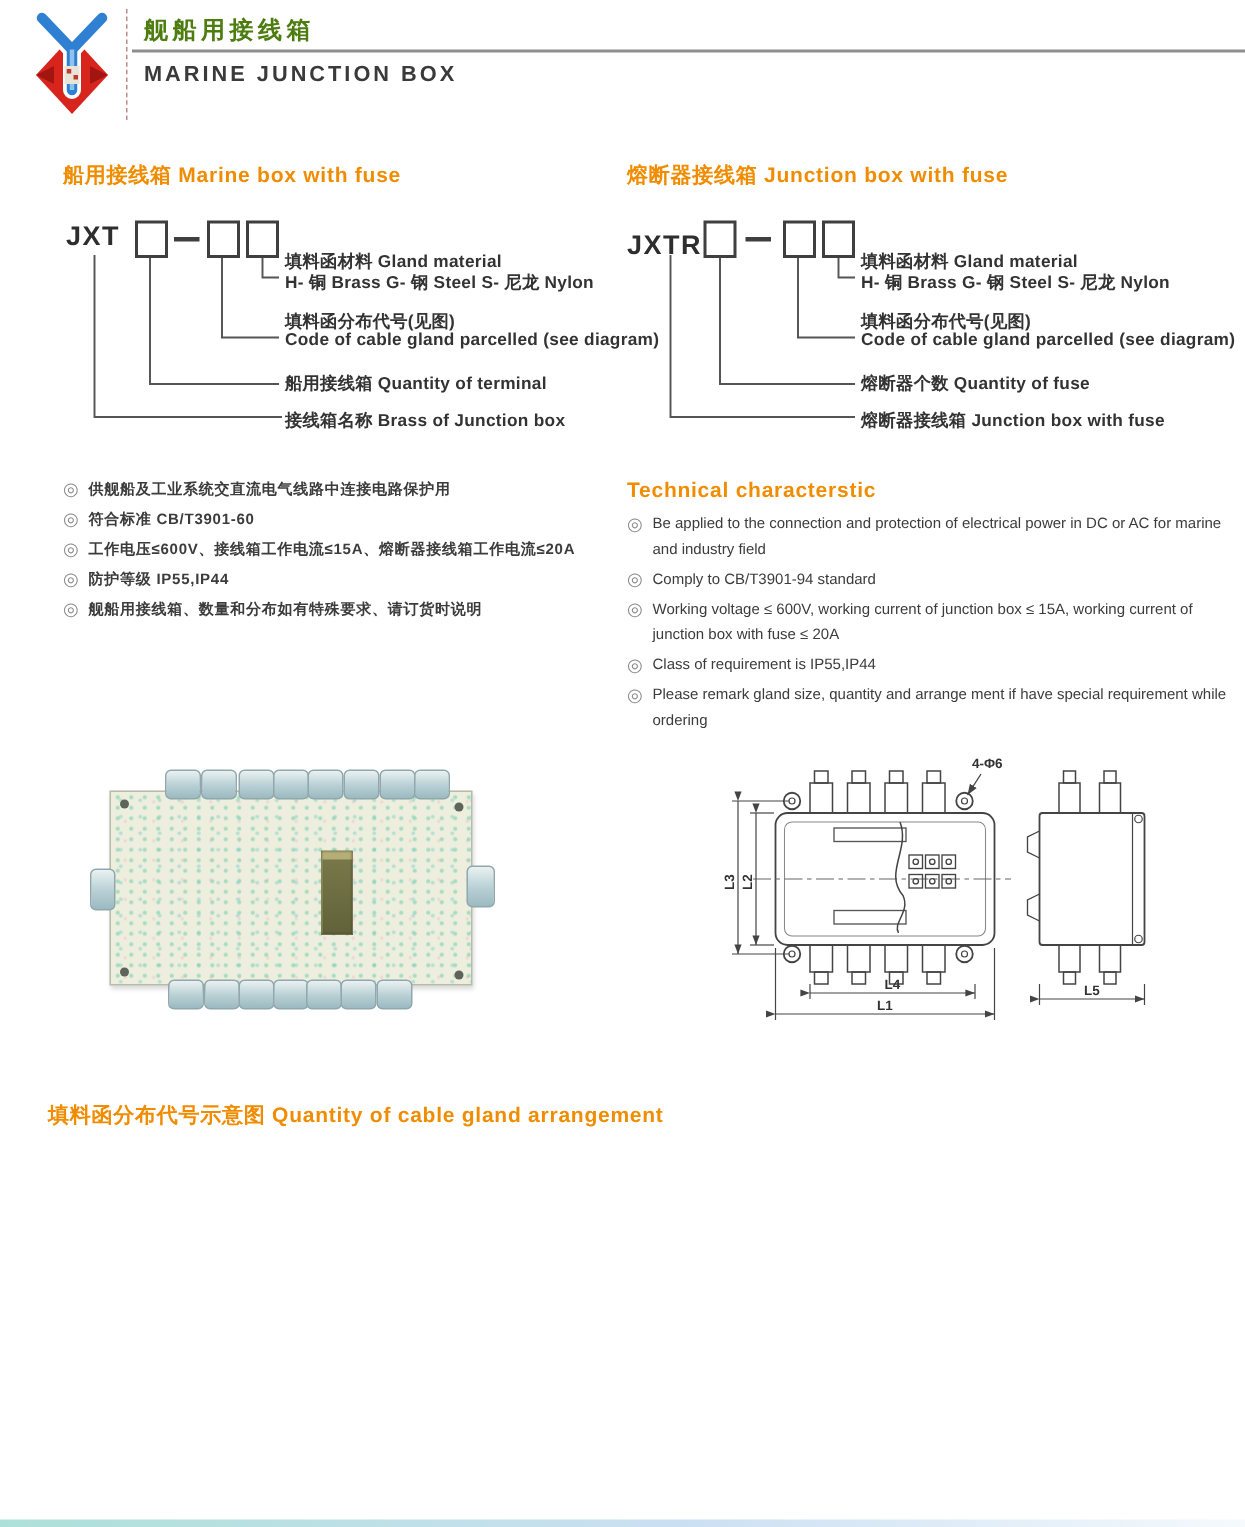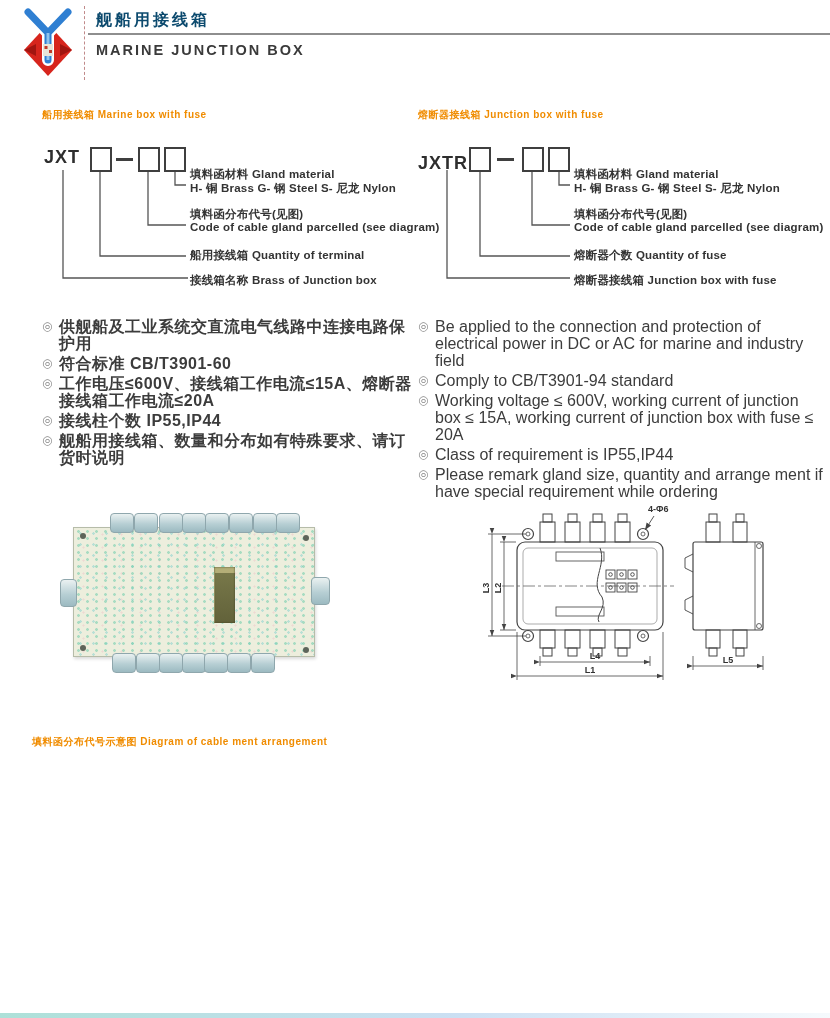--- a/index.html
+++ b/index.html
@@ -1,36 +1,36 @@
 <!DOCTYPE html>
 <html style="--accent: #f08c00;"><head>
 <meta charset="utf-8">
 <style>
   html,body{margin:0;padding:0;background:#fff;}
   #page{position:relative;width:830px;height:1018px;background:#ffffff;overflow:hidden;
         font-family:"Liberation Sans","DejaVu Sans",sans-serif;color:#3b3b3b;}
   .abs{position:absolute;}
   .accent{color:var(--accent,#f08c00);}
   
-  .title-cn{font-size:16px;font-weight:bold;color:#0c4a6e;letter-spacing:3px;}
+  .title-cn{font-size:16px;font-weight:bold;color:#4d7c0f;letter-spacing:3px;}
   .title-en{font-size:14.5px;font-weight:bold;color:#3a3a3a;letter-spacing:2px;}
   .header-rule{height:2px;background:#8e8e8e;}
   .v-dashed{border-left:1px dashed #c08a8a;}
   
-  .sec-title{font-size:10px;font-weight:bold;letter-spacing:.5px;}
+  .sec-title{font-size:14px;font-weight:bold;letter-spacing:.5px;}
   
   .model-name{font-size:18px;font-weight:bold;color:#2e2e2e;letter-spacing:1px;}
   .msq{width:22px;height:25px;border:2px solid #3f3f3f;background:#fff;box-sizing:border-box;}
   .mdash{height:3px;background:#3f3f3f;}
   .mlabel{font-size:11.5px;font-weight:600;color:#333;white-space:nowrap;letter-spacing:.2px;}
   
   .tech-title{font-size:14px;font-weight:bold;margin-bottom:7px;letter-spacing:.5px;}
   .tech-item{display:flex;align-items:flex-start;margin-bottom:3px;}
   .bullet{flex:0 0 17px;color:#8a8a8a;font-size:12px;line-height:17px;}
-  .tech-text{flex:1;font-size:16px;line-height:17px;color:#3c3c3c;}
+  .tech-text{flex:1;font-size:10px;line-height:17px;color:#3c3c3c;}
   .cn .tech-text{font-weight:600;letter-spacing:.5px;}
   
   #photo-box{position:absolute;left:13px;top:22px;width:240px;height:128px;
     background-color:#edeedd;
     background-image:
       radial-gradient(circle, rgba(110,205,170,.55) 1px, transparent 1.7px),
       radial-gradient(circle, rgba(120,205,205,.45) 1px, transparent 1.5px),
       radial-gradient(circle, rgba(240,175,190,.35) .8px, transparent 1.4px);
     background-size:9px 7px,13px 11px,19px 13px;
     border:1px solid #b6bca9;box-shadow:1px 2px 3px rgba(0,0,0,.15);}
@@ -115,29 +115,30 @@
     <div class="tech-item">
       <span class="bullet">◎</span>
       <span class="tech-text">符合标准 CB/T3901-60</span>
     </div>
     <div class="tech-item">
       <span class="bullet">◎</span>
       <span class="tech-text">工作电压≤600V、接线箱工作电流≤15A、熔断器接线箱工作电流≤20A</span>
     </div>
     <div class="tech-item">
       <span class="bullet">◎</span>
-      <span class="tech-text">接线柱个数 IP55,IP44</span>
+      <span class="tech-text">防护等级 IP55,IP44</span>
     </div>
     <div class="tech-item">
       <span class="bullet">◎</span>
       <span class="tech-text">舰船用接线箱、数量和分布如有特殊要求、请订货时说明</span>
     </div>
   </div>
 
   <div class="abs" style="left:418px;top:318px;width:410px">
+    <div class="tech-title accent">Technical characterstic</div>
     <div class="tech-item">
       <span class="bullet">◎</span>
       <span class="tech-text">Be applied to the connection and protection of electrical power in DC or AC for marine and industry field</span>
     </div>
     <div class="tech-item">
       <span class="bullet">◎</span>
       <span class="tech-text">Comply to CB/T3901-94 standard</span>
     </div>
     <div class="tech-item">
       <span class="bullet">◎</span>
@@ -282,17 +283,17 @@
     <g fill="#333" font-size="9" font-weight="bold">
       <text x="170" y="14">4-Φ6</text>
       <text x="11" y="90" transform="rotate(-90 11 90)" text-anchor="middle">L3</text>
       <text x="23" y="90" transform="rotate(-90 23 90)" text-anchor="middle">L2</text>
       <text x="117" y="161" text-anchor="middle">L4</text>
       <text x="112" y="175" text-anchor="middle">L1</text>
       <text x="250" y="165" text-anchor="middle">L5</text>
     </g>
   </svg>
 
-  <div class="abs sec-title accent" style="left:32px;top:735px">填料函分布代号示意图 Diagram of cable ment arrangement</div>
+  <div class="abs sec-title accent" style="left:32px;top:735px">填料函分布代号示意图 Quantity of cable gland arrangement</div>
   <div class="abs" id="glandLayer" style="left:0;top:0;width:830px;height:1018px"></div>
 
   <div class="abs bottom-bar" style="left:0;top:1013px;width:830px;height:5px"></div>
 </div>
 
 </body></html>

